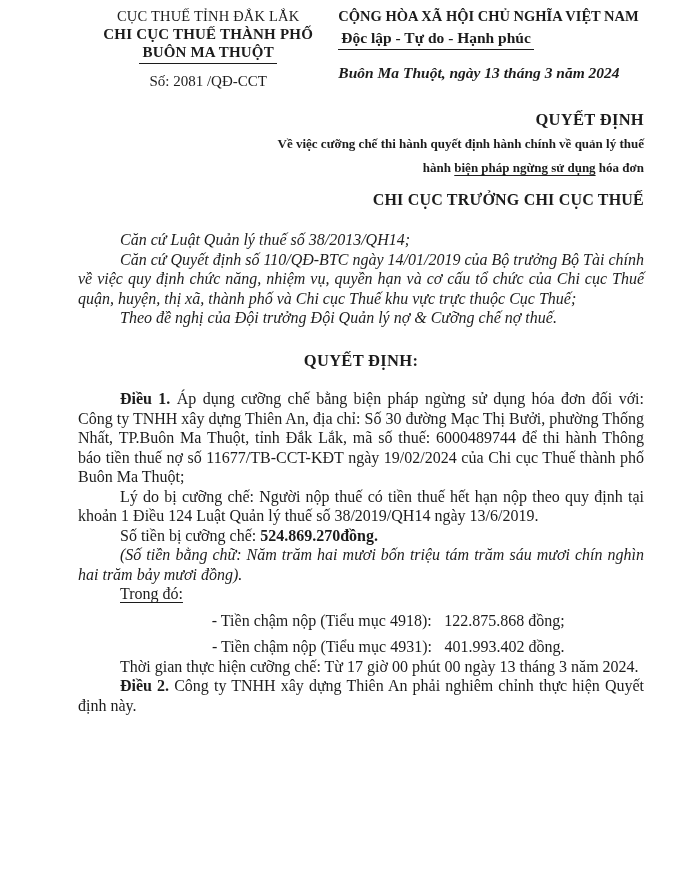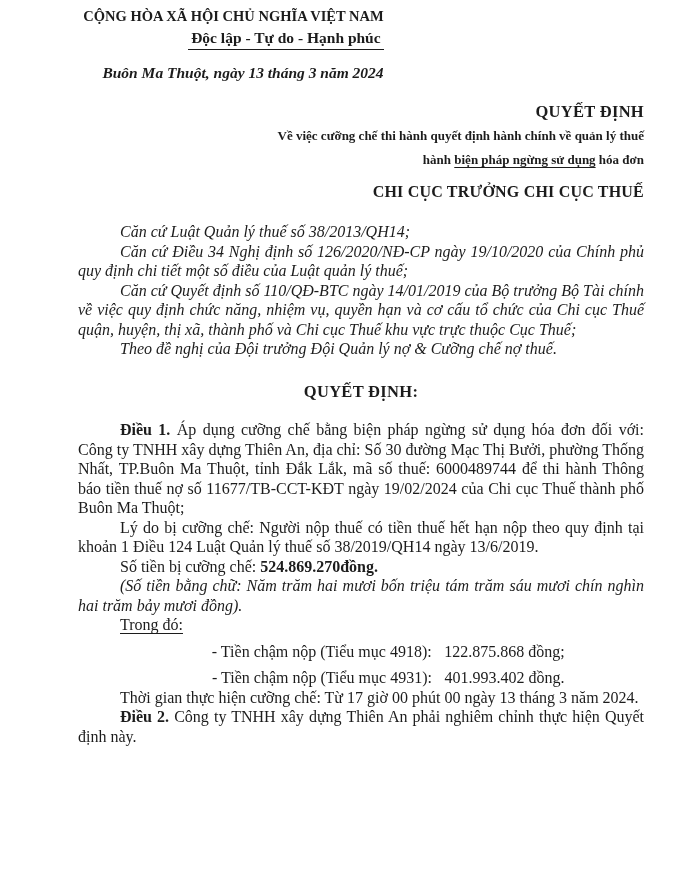--- a/index.html
+++ b/index.html
@@ -6,21 +6,21 @@
   html,body { background:#e9e9e9; }
   body { font-family:"Liberation Serif","DejaVu Serif",serif; }
   .page{
     position:relative; width:680px; height:888px; margin:0 auto;
     background:#fff; color:#1c1c1c; overflow:hidden;
     padding:7px 36px 10px 78px;
   }
   
   .hdr{ display:flex; }
   .hdr-left{ width:46%; text-align:center; }
-  .hdr-right{ width:54%; text-align:right; }
+  .hdr-right{ width:54%; text-align:left; }
   .agency-parent{ font-size:14.5px; line-height:18px; letter-spacing:.2px; }
   .agency-name{ font-size:15px; font-weight:bold; line-height:18px; letter-spacing:.2px; }
   .u-block{ display:inline-block; border-bottom:1.6px solid #1c1c1c; padding:0 3px 2px; }
   .doc-number{ font-size:15px; margin-top:9px; }
   .motto1{ font-size:14.5px; font-weight:bold; line-height:18px; }
   .motto2{ font-size:15.5px; font-weight:bold; margin-top:4px; }
   .place-date{ font-size:15.5px; font-weight:bold; font-style:italic; margin-top:14px; }
   
   .title-block{ text-align:right; margin-top:20px; }
   .t-heading{ font-size:16.5px; font-weight:bold; letter-spacing:.3px; }
@@ -40,39 +40,44 @@
   .breakdown-row{ margin:0; margin-top:7px; padding-left:42px; text-align:center; }
   .breakdown-row .bk-label{ display:inline-block; width:245px; }
   .time-para{ margin-top:2px; }
 </style>
 </head>
 <body>
 
 <div class="page">
 
   <div class="hdr">
+    <div class="hdr-left">
+      <div class="agency-parent">CỤC THUẾ TỈNH ĐẮK LẮK</div>
+      <div class="agency-name">CHI CỤC THUẾ THÀNH PHỐ</div>
+      <div class="agency-name"><span class="u-block">BUÔN MA THUỘT</span></div>
+      <div class="doc-number">Số: 2081 /QĐ-CCT</div>
+    </div>
     <div class="hdr-right">
       <div class="motto1">CỘNG HÒA XÃ HỘI CHỦ NGHĨA VIỆT NAM</div>
       <div class="motto2"><span class="u-block">Độc lập - Tự do - Hạnh phúc</span></div>
       <div class="place-date">Buôn Ma Thuột, ngày 13 tháng 3 năm 2024</div>
     </div>
   </div>
 
   <div class="title-block">
     <div class="t-heading">QUYẾT ĐỊNH</div>
     <div class="t-sub">Về việc cưỡng chế thi hành quyết định hành chính về quản lý thuế</div>
     <div class="t-sub"><span>hành </span><span class="inline-u">biện pháp ngừng sử dụng</span><span> hóa đơn</span></div>
     <div class="t-issuer">CHI CỤC TRƯỞNG CHI CỤC THUẾ</div>
   </div>
 
   <div class="doc-body">
 
     <div class="recitals">
       <p class="para">Căn cứ Luật Quản lý thuế số 38/2013/QH14;</p>
-      <p class="para">Căn cứ Điều 34 Nghị định số 126/2020/NĐ-CP ngày 19/10/2020 của Chính phủ quy định chi tiết một số điều của Luật quản lý thuế;</p>
       <p class="para">Căn cứ Quyết định số 110/QĐ-BTC ngày 14/01/2019 của Bộ trưởng Bộ Tài chính về việc quy định chức năng, nhiệm vụ, quyền hạn và cơ cấu tổ chức của Chi cục Thuế quận, huyện, thị xã, thành phố và Chi cục Thuế khu vực trực thuộc Cục Thuế;</p>
       <p class="para">Theo đề nghị của Đội trưởng Đội Quản lý nợ &amp; Cưỡng chế nợ thuế.</p>
     </div>
 
     <div class="decision-heading">QUYẾT ĐỊNH:</div>
 
     <p class="para"><b class="lbl">Điều 1.</b> <span>Áp dụng cưỡng chế bằng biện pháp ngừng sử dụng hóa đơn đối với: Công ty TNHH xây dựng Thiên An, địa chỉ: Số 30 đường Mạc Thị Bưởi, phường Thống Nhất, TP.Buôn Ma Thuột, tỉnh Đắk Lắk, mã số thuế: 6000489744 để thi hành Thông báo tiền thuế nợ số 11677/TB-CCT-KĐT ngày 19/02/2024 của Chi cục Thuế thành phố Buôn Ma Thuột;</span></p>
 
     <p class="para">Lý do bị cưỡng chế: Người nộp thuế có tiền thuế hết hạn nộp theo quy định tại khoản 1 Điều 124 Luật Quản lý thuế số 38/2019/QH14 ngày 13/6/2019.</p>
 

